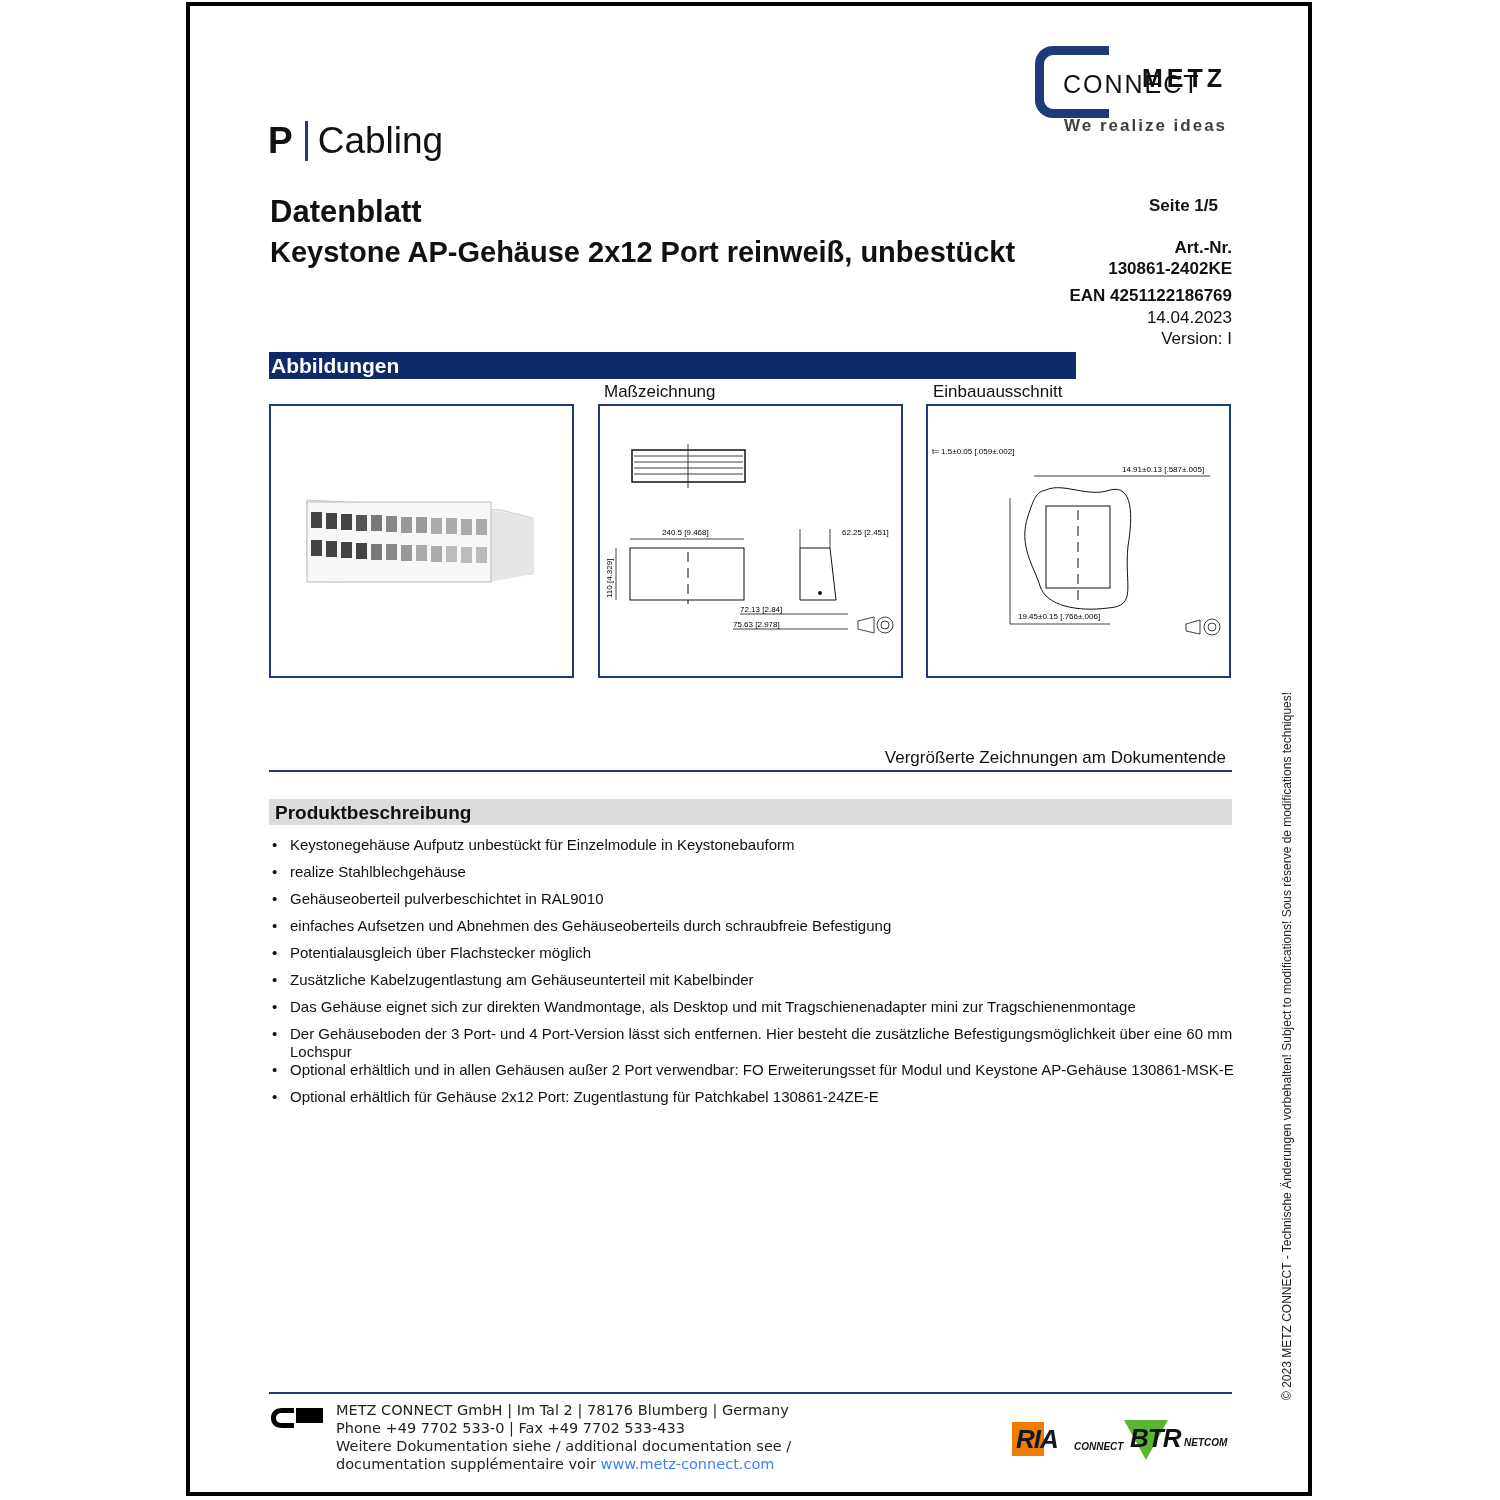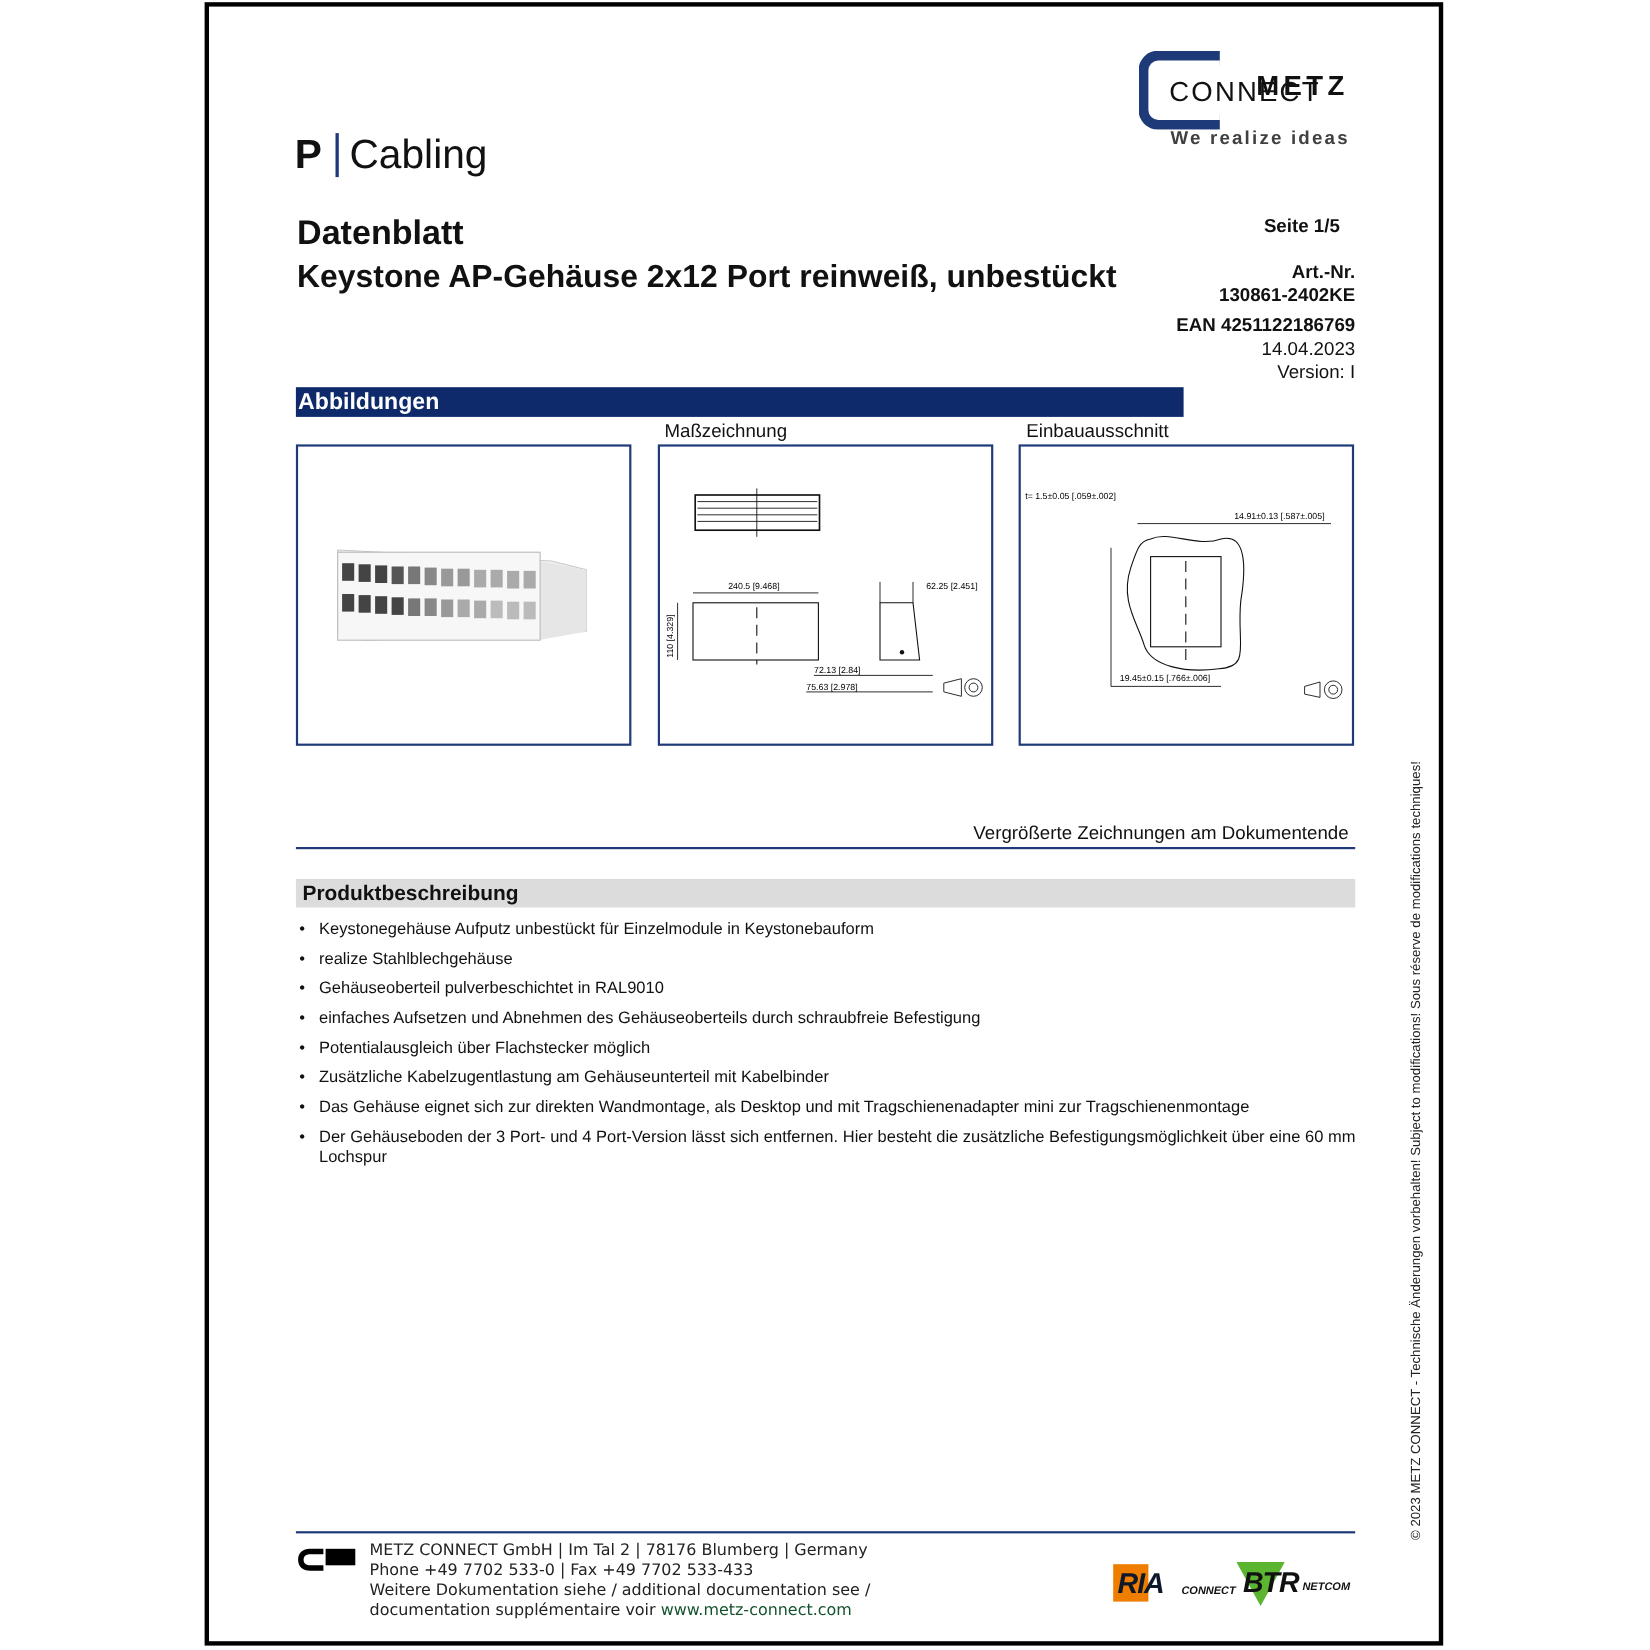--- a/index.html
+++ b/index.html
@@ -35,21 +35,21 @@
   .bullets { position: absolute; left: 272px; top: 836px; width: 980px; margin: 0; padding: 0; list-style: none; font-size: 15px; }
   .bullets li { position: relative; padding-left: 18px; line-height: 18px; margin-bottom: 9px; }
   .bullets li::before { content: "•"; position: absolute; left: 0; top: 0; }
   .bullets li.tight { margin-bottom: 0px; }
 
   .sidetext { position: absolute; left: 1280px; top: 1400px; transform-origin: 0 0; transform: rotate(-90deg); font-size: 12px; white-space: nowrap; color: #222; }
 
   .footer-rule { position: absolute; left: 269px; top: 1392px; width: 963px; height: 2px; background: #1e3a78; }
   .footer-logo { position: absolute; left: 270px; top: 1405px; width: 54px; height: 26px; }
   .footer-text { position: absolute; left: 336px; top: 1401px; font-size: 14.5px; line-height: 18px; font-family: "DejaVu Sans", sans-serif; color: #222; }
-  .footer-text .b { font-weight: normal; color: #14532d; }
+  .footer-text .b { font-weight: normal; color: #3b82f6; }
 
   .ria { position: absolute; left: 1012px; top: 1422px; display: flex; align-items: flex-end; }
   .ria-box { width: 32px; height: 34px; background: #ef7d00; position: relative; }
   .ria-text { position: absolute; left: 4px; top: 2px; font-size: 26px; font-weight: bold; font-style: italic; color: #0f172a; letter-spacing: -1px; }
   .ria-sub { font-size: 10px; font-weight: bold; font-style: italic; margin-left: 30px; margin-bottom: 4px; }
   .btr { position: absolute; left: 1124px; top: 1420px; }
   .btr-text { position: absolute; left: 6px; top: 3px; font-size: 26px; font-weight: bold; font-style: italic; color: #111; letter-spacing: -1px; }
   .btr-sub { position: absolute; left: 60px; top: 17px; font-size: 10px; font-weight: bold; font-style: italic; white-space: nowrap; }
 </style>
 </head>
@@ -173,20 +173,22 @@
 <div class="gray-header">Produktbeschreibung</div>
 <ul class="bullets">
   <li>Keystonegehäuse Aufputz unbestückt für Einzelmodule in Keystonebauform</li>
   <li>realize Stahlblechgehäuse</li>
   <li>Gehäuseoberteil pulverbeschichtet in RAL9010</li>
   <li>einfaches Aufsetzen und Abnehmen des Gehäuseoberteils durch schraubfreie Befestigung</li>
   <li>Potentialausgleich über Flachstecker möglich</li>
   <li>Zusätzliche Kabelzugentlastung am Gehäuseunterteil mit Kabelbinder</li>
   <li>Das Gehäuse eignet sich zur direkten Wandmontage, als Desktop und mit Tragschienenadapter mini zur Tragschienenmontage</li>
   <li class="tight">Der Gehäuseboden der 3 Port- und 4 Port-Version lässt sich entfernen. Hier besteht die zusätzliche Befestigungsmöglichkeit über eine 60 mm Lochspur</li>
+  <li>Optional erhältlich und in allen Gehäusen außer 2 Port verwendbar: FO Erweiterungsset für Modul und Keystone AP-Gehäuse 130861-MSK-E</li>
+  <li>Optional erhältlich für Gehäuse 2x12 Port: Zugentlastung für Patchkabel 130861-24ZE-E</li>
 </ul>
 
 <div class="sidetext">© 2023 METZ CONNECT - Technische Änderungen vorbehalten! Subject to modifications! Sous réserve de modifications techniques!</div>
 
 <div class="footer-rule"></div>
 <svg class="footer-logo" viewBox="0 0 54 26">
   <path d="M12,3 H24 V8 H12 C8,8 6,10 6,13 C6,16 8,18 12,18 H24 V23 H12 C5,23 1,19 1,13 C1,7 5,3 12,3 Z" fill="#000"></path>
   <rect x="26" y="3" width="27" height="15" fill="#000"></rect>
 </svg>
 <div class="footer-text">

